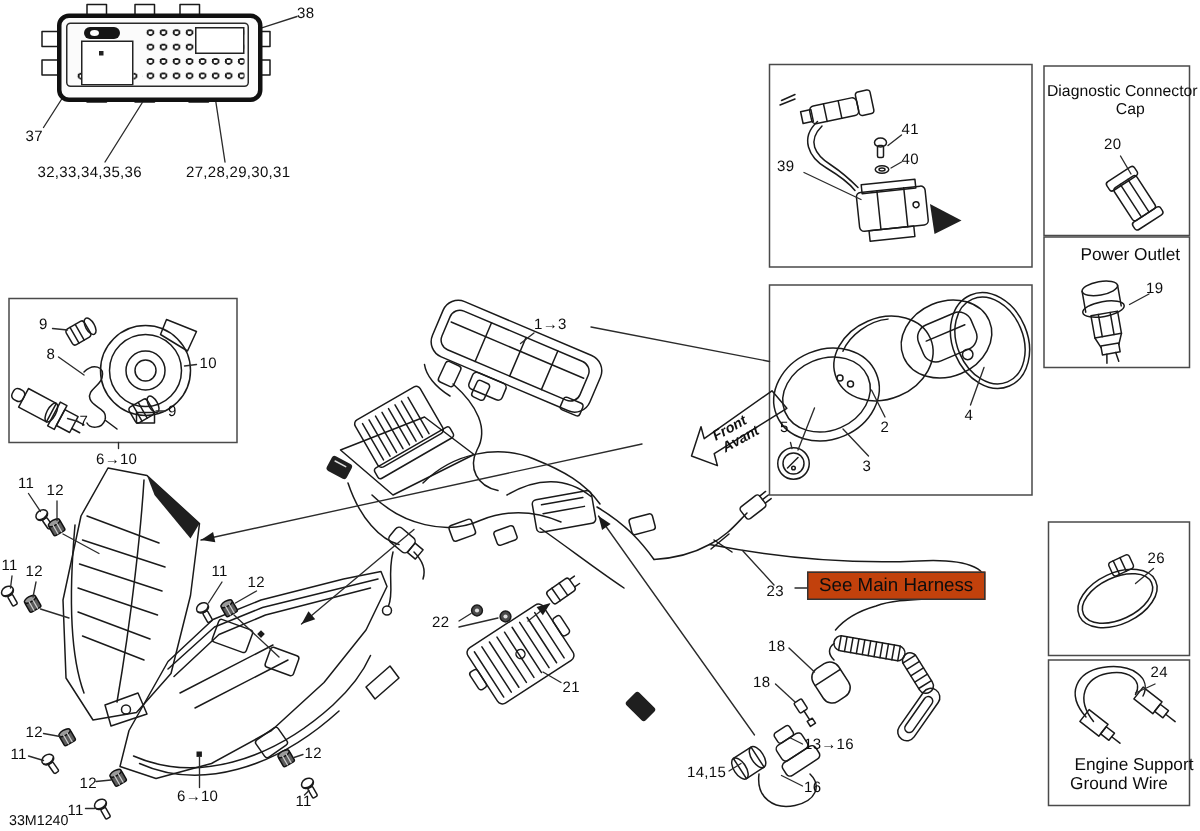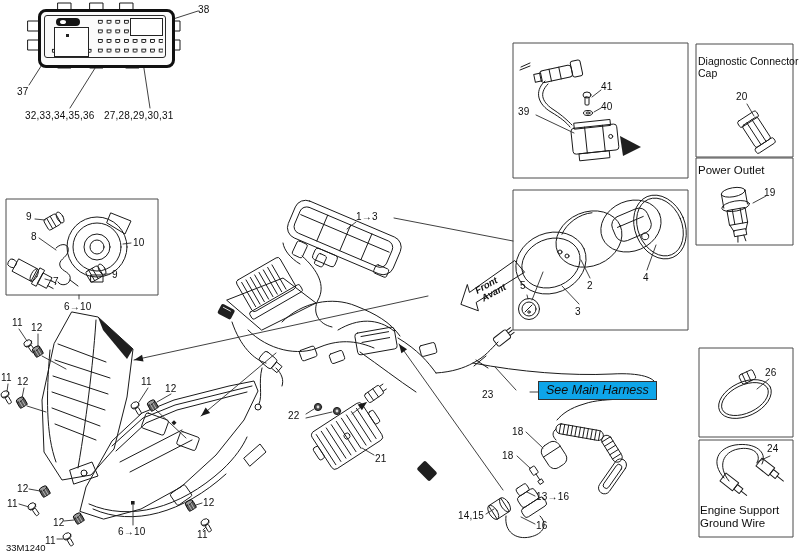--- a/index.html
+++ b/index.html
@@ -8,22 +8,22 @@
   .stage svg{position:absolute;left:0;top:0;}
   svg *{vector-effect:non-scaling-stroke;}
   .ln{stroke:#1a1a1a;fill:none;stroke-width:1;stroke-linejoin:round;stroke-linecap:round;}
   .ld{stroke:#2b2b2b;fill:none;stroke-width:0.9;stroke-linecap:round;}
   .frame{stroke:#4a4a4a;fill:none;stroke-width:1;}
   .dk{fill:#1f1f1f;stroke:none;}
   .ah{fill:#1a1a1a;stroke:none;}
   .lbl{position:absolute;font-size:10px;line-height:14px;white-space:nowrap;letter-spacing:.2px;}
   .lbl.sm{font-size:10px;}
   .lbl.xs{font-size:9.5px;letter-spacing:0;}
-  .btitle{position:absolute;font-size:12px;line-height:13px;text-align:left;white-space:nowrap;}
-  .harness-tag{position:absolute;border:1px solid #333;padding:1px 7px 2px;font-size:12.5px;background:#0ea5e9;font-style:italic;}
+  .btitle{position:absolute;font-size:12px;line-height:13px;text-align:center;white-space:nowrap;}
+  .harness-tag{position:absolute;border:1px solid #333;padding:1px 7px 2px;font-size:12.5px;background:#c2410c;}
   
   .conn-body{position:absolute;left:38px;top:9px;width:131px;height:53px;border:3px solid #101010;
              border-radius:8px;background:#fbfbfb;}
   .conn-inner{position:absolute;left:44px;top:15px;width:120px;height:41px;border:1px solid #2a2a2a;border-radius:3px;}
   .pins{position:absolute;left:96px;top:17px;width:67px;height:41px;
         background-image:radial-gradient(3.1px 2.5px at 4.3px 4.7px,#fff 0,#fff 1.3px,#1a1a1a 1.4px,#1a1a1a 2.6px,rgba(0,0,0,0) 2.8px);
         background-size:8.7px 9.6px;}
   .pins.rowb{left:50px;top:46px;width:45px;height:11px;}
   .slot{position:absolute;left:56px;top:18px;width:24px;height:8px;background:#151515;border-radius:4px;}
   .slot-dot{position:absolute;left:60px;top:20px;width:6px;height:4px;background:#fff;border-radius:50%;}
@@ -517,21 +517,21 @@
 <div class="pins rowb"></div>
 <div class="slot"></div>
 <div class="slot-dot"></div>
 <div class="wlabel"></div>
 <div class="wsquare"></div>
 <div class="wsq-dot"></div>
 
 <span class="lbl" style="left:198px;top:3px">38</span>
 <span class="lbl" style="left:17px;top:85px">37</span>
 <span class="lbl" style="left:25px;top:109px">32,33,34,35,36</span>
-<span class="lbl" style="left:104px;top:109px">27,28,29,30,31</span>
+<span class="lbl" style="left:124px;top:109px">27,28,29,30,31</span>
 <span class="lbl" style="left:601px;top:80px">41</span>
 <span class="lbl" style="left:601px;top:100px">40</span>
 <span class="lbl" style="left:518px;top:105px">39</span>
 <span class="lbl" style="left:736px;top:90px">20</span>
 <span class="lbl sm" style="left:764px;top:186px">19</span>
 <span class="lbl" style="left:356px;top:210px">1→3</span>
 <span class="lbl" style="left:26px;top:210px">9</span>
 <span class="lbl" style="left:31px;top:230px">8</span>
 <span class="lbl" style="left:133px;top:236px">10</span>
 <span class="lbl" style="left:53px;top:275px">7</span>
@@ -549,21 +549,21 @@
 <span class="lbl" style="left:165px;top:382px">12</span>
 <span class="lbl" style="left:17px;top:482px">12</span>
 <span class="lbl" style="left:7px;top:497px">11</span>
 <span class="lbl" style="left:53px;top:516px">12</span>
 <span class="lbl" style="left:45px;top:534px">11</span>
 <span class="lbl" style="left:203px;top:496px">12</span>
 <span class="lbl" style="left:197px;top:528px">11</span>
 <span class="lbl" style="left:118px;top:525px">6→10</span>
 <span class="lbl" style="left:288px;top:409px">22</span>
 <span class="lbl" style="left:375px;top:452px">21</span>
-<span class="lbl" style="left:482px;top:388px">23</span>
+<span class="lbl" style="left:511px;top:388px">23</span>
 <span class="lbl" style="left:512px;top:425px">18</span>
 <span class="lbl" style="left:502px;top:449px">18</span>
 <span class="lbl" style="left:536px;top:490px">13→16</span>
 <span class="lbl" style="left:458px;top:509px">14,15</span>
 <span class="lbl" style="left:536px;top:519px">16</span>
 <span class="lbl" style="left:765px;top:366px">26</span>
 <span class="lbl" style="left:767px;top:442px">24</span>
 <span class="lbl xs" style="left:6px;top:541px">33M1240</span>
 
 <div class="btitle" style="left:698px;top:55px;width:93px;font-size:10.5px">Diagnostic Connector</div>

